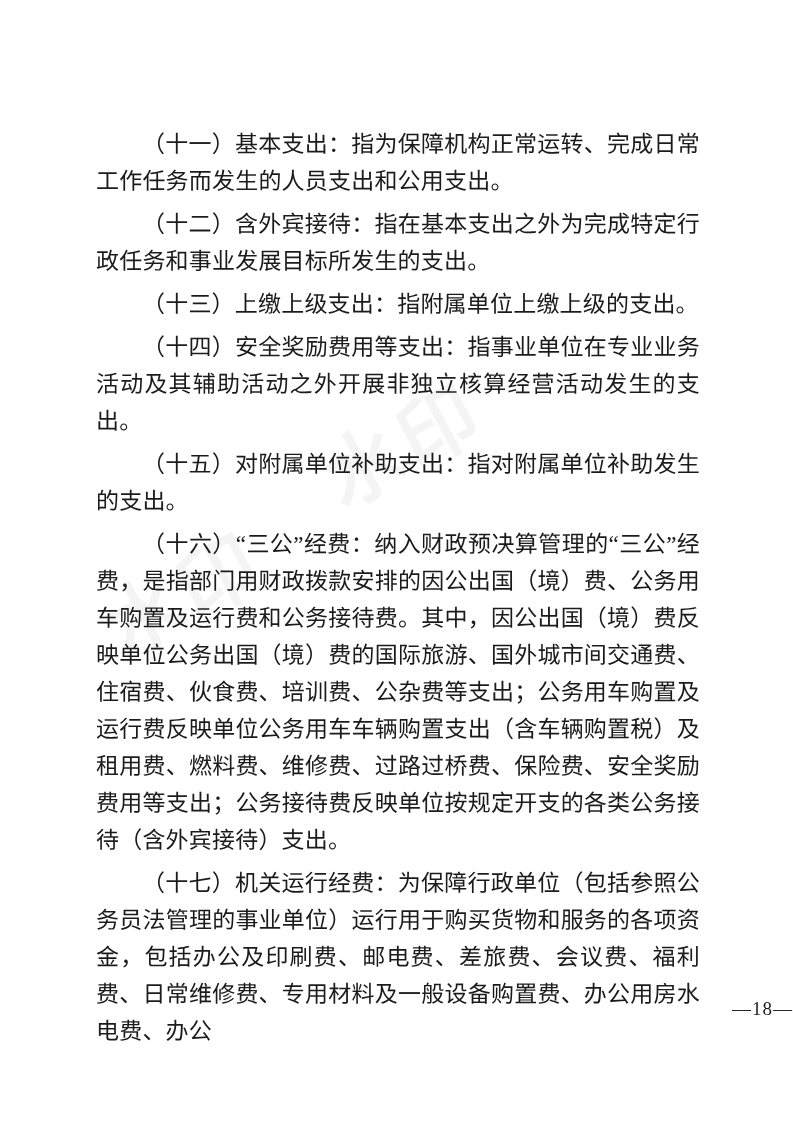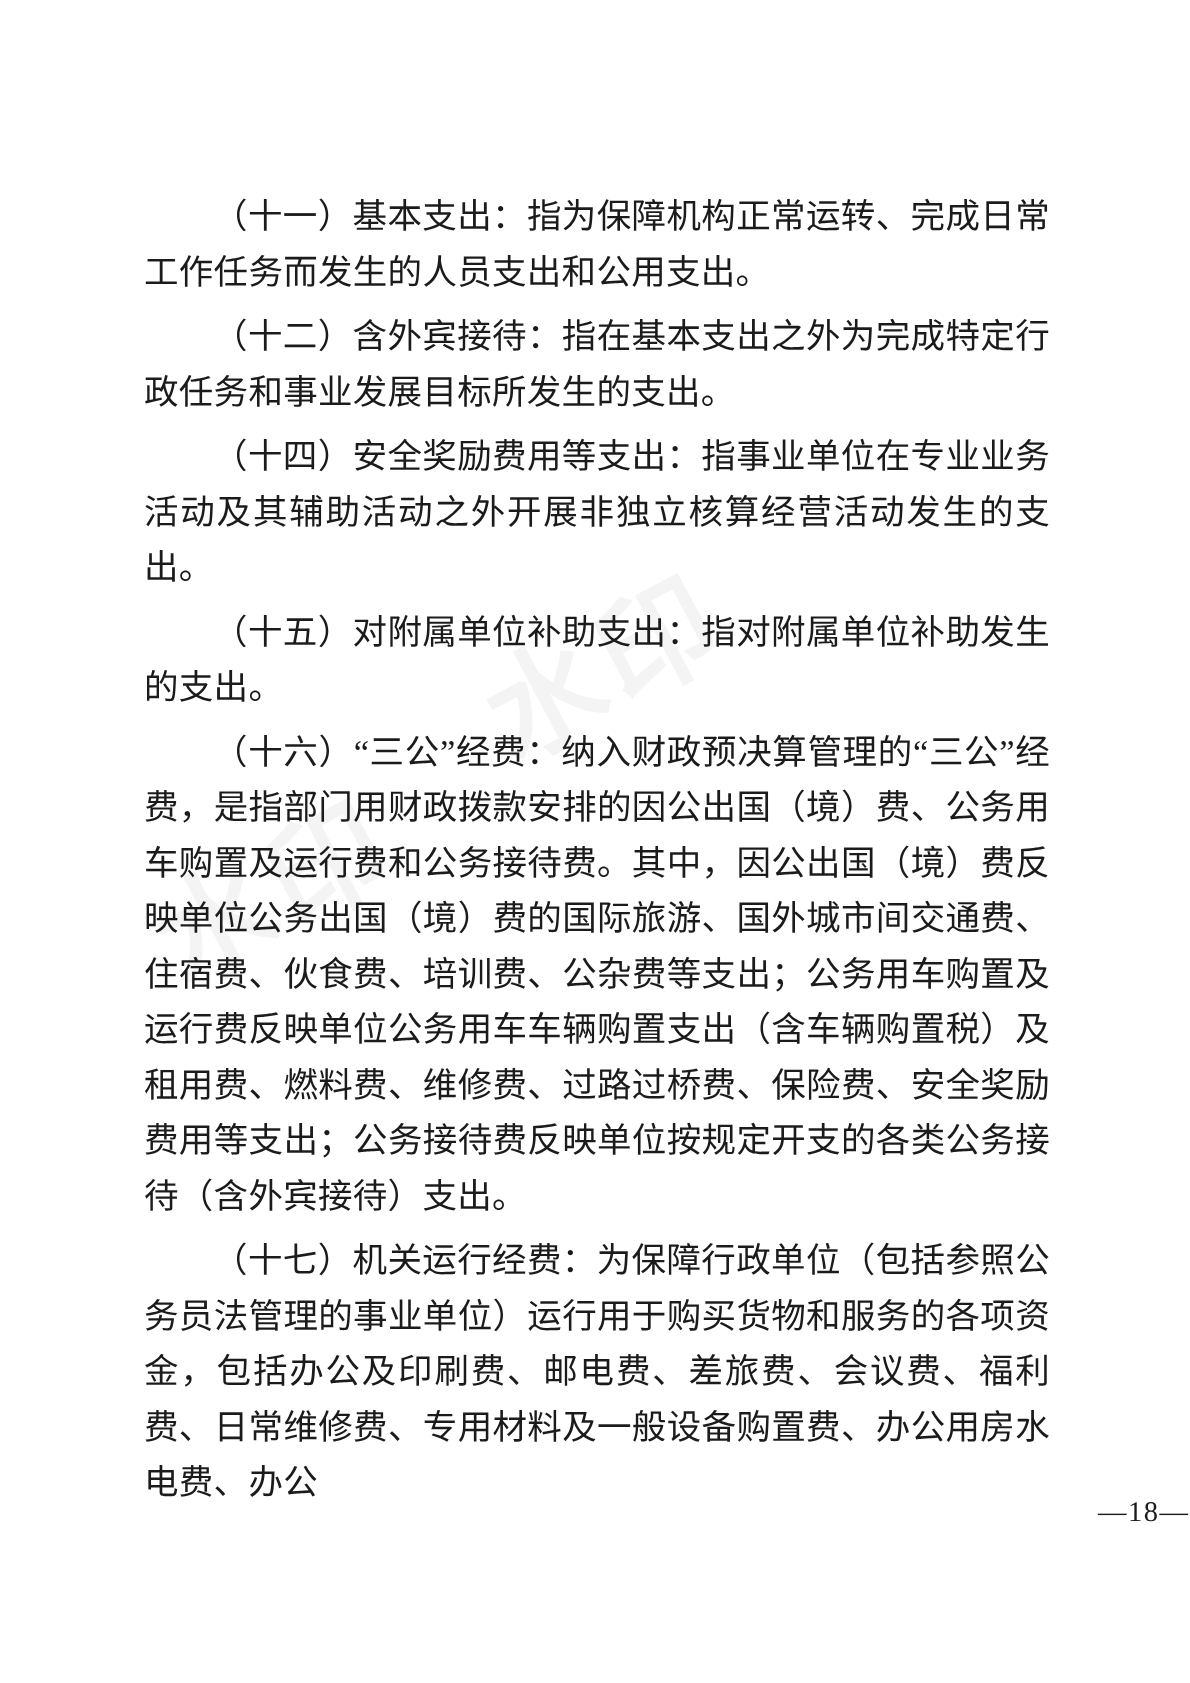--- a/index.html
+++ b/index.html
@@ -92,20 +92,21 @@
 <div id="page">
 
   <div class="watermark">
     <div class="wm-text wm-1">水印</div>
     <div class="wm-text wm-2">水印</div>
   </div>
 
   <div class="content">
     <p class="para">（十一）基本支出：指为保障机构正常运转、完成日常工作任务而发生的人员支出和公用支出。</p>
     <p class="para">（十二）含外宾接待：指在基本支出之外为完成特定行政任务和事业发展目标所发生的支出。</p>
+    <p class="para">（十三）上缴上级支出：指附属单位上缴上级的支出。</p>
     <p class="para">（十四）安全奖励费用等支出：指事业单位在专业业务活动及其辅助活动之外开展非独立核算经营活动发生的支出。</p>
     <p class="para">（十五）对附属单位补助支出：指对附属单位补助发生的支出。</p>
     <p class="para">（十六）“三公”经费：纳入财政预决算管理的“三公”经费，是指部门用财政拨款安排的因公出国（境）费、公务用车购置及运行费和公务接待费。其中，因公出国（境）费反映单位公务出国（境）费的国际旅游、国外城市间交通费、住宿费、伙食费、培训费、公杂费等支出；公务用车购置及运行费反映单位公务用车车辆购置支出（含车辆购置税）及租用费、燃料费、维修费、过路过桥费、保险费、安全奖励费用等支出；公务接待费反映单位按规定开支的各类公务接待（含外宾接待）支出。</p>
     <p class="para">（十七）机关运行经费：为保障行政单位（包括参照公务员法管理的事业单位）运行用于购买货物和服务的各项资金，包括办公及印刷费、邮电费、差旅费、会议费、福利费、日常维修费、专用材料及一般设备购置费、办公用房水电费、办公</p>
   </div>
 
   <div class="page-number">—18—</div>
 
 </div>
 

